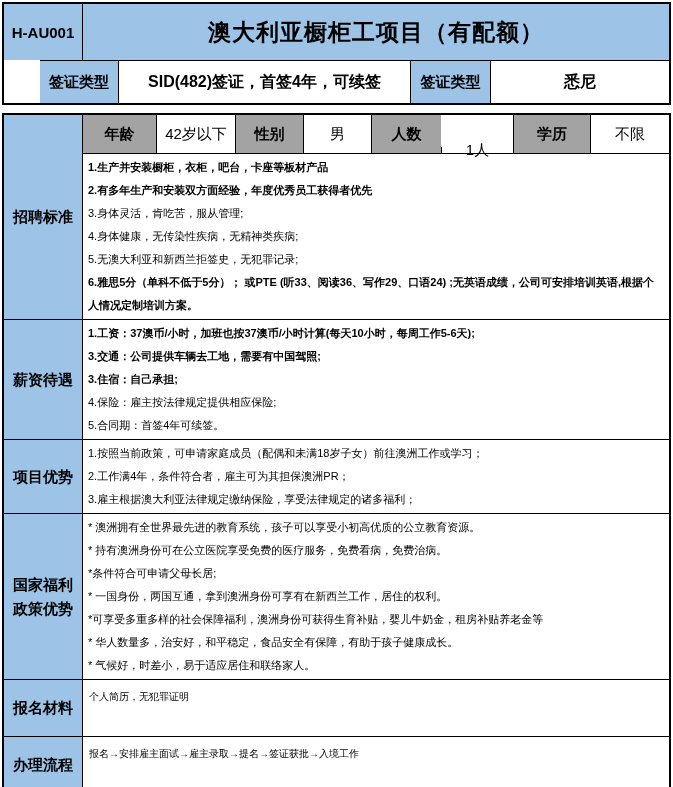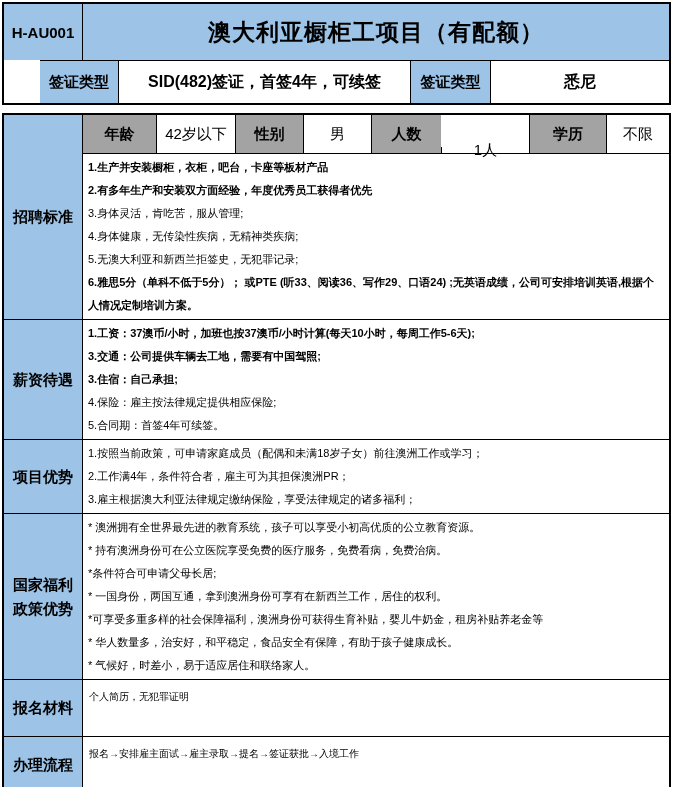--- a/index.html
+++ b/index.html
@@ -23,21 +23,21 @@
   .section{display:flex;}
   .section + .section{border-top:1.5px solid #000;}
   .label-col{width:78px;flex:none;background:#9DC3E6;display:flex;align-items:center;justify-content:center;
              text-align:center;font-weight:bold;font-size:15px;padding:16px 6px;box-sizing:border-box;line-height:24px;}
   .section-body{flex:1;border-left:1.5px solid #000;display:flex;flex-direction:column;min-width:0;}
   .profile{height:38px;border-bottom:1.5px solid #000;font-size:15px;}
   .pcell{box-sizing:border-box;display:flex;align-items:center;justify-content:center;}
   .pcell + .pcell{border-left:1.5px solid #000;}
   .pl{font-weight:bold;background:#a3a3a3;}
   .c0{width:73px;flex:none;} .c1{width:79px;flex:none;} .c2{width:68px;flex:none;} .c3{width:68px;flex:none;}
-  .c4{width:70px;flex:none;} .c5{width:88px;flex:none;margin-top:32px;} .c6{width:77px;flex:none;} .c7{flex:1;}
+  .c4{width:70px;flex:none;} .c5{width:72px;flex:none;margin-top:32px;} .c6{width:77px;flex:none;} .c7{flex:1;}
   .content{padding:2px 6px 2px 5px;font-size:11px;line-height:23px;}
   .content-mid{display:flex;flex-direction:column;justify-content:center;flex:1;}
   .line{white-space:normal;word-break:break-all;}
   .b{font-weight:bold;}
   .single{font-size:10px;line-height:23px;padding:5px 6px;display:flex;align-items:center;}
 </style>
 </head>
 <body>
 
 <div class="page">

